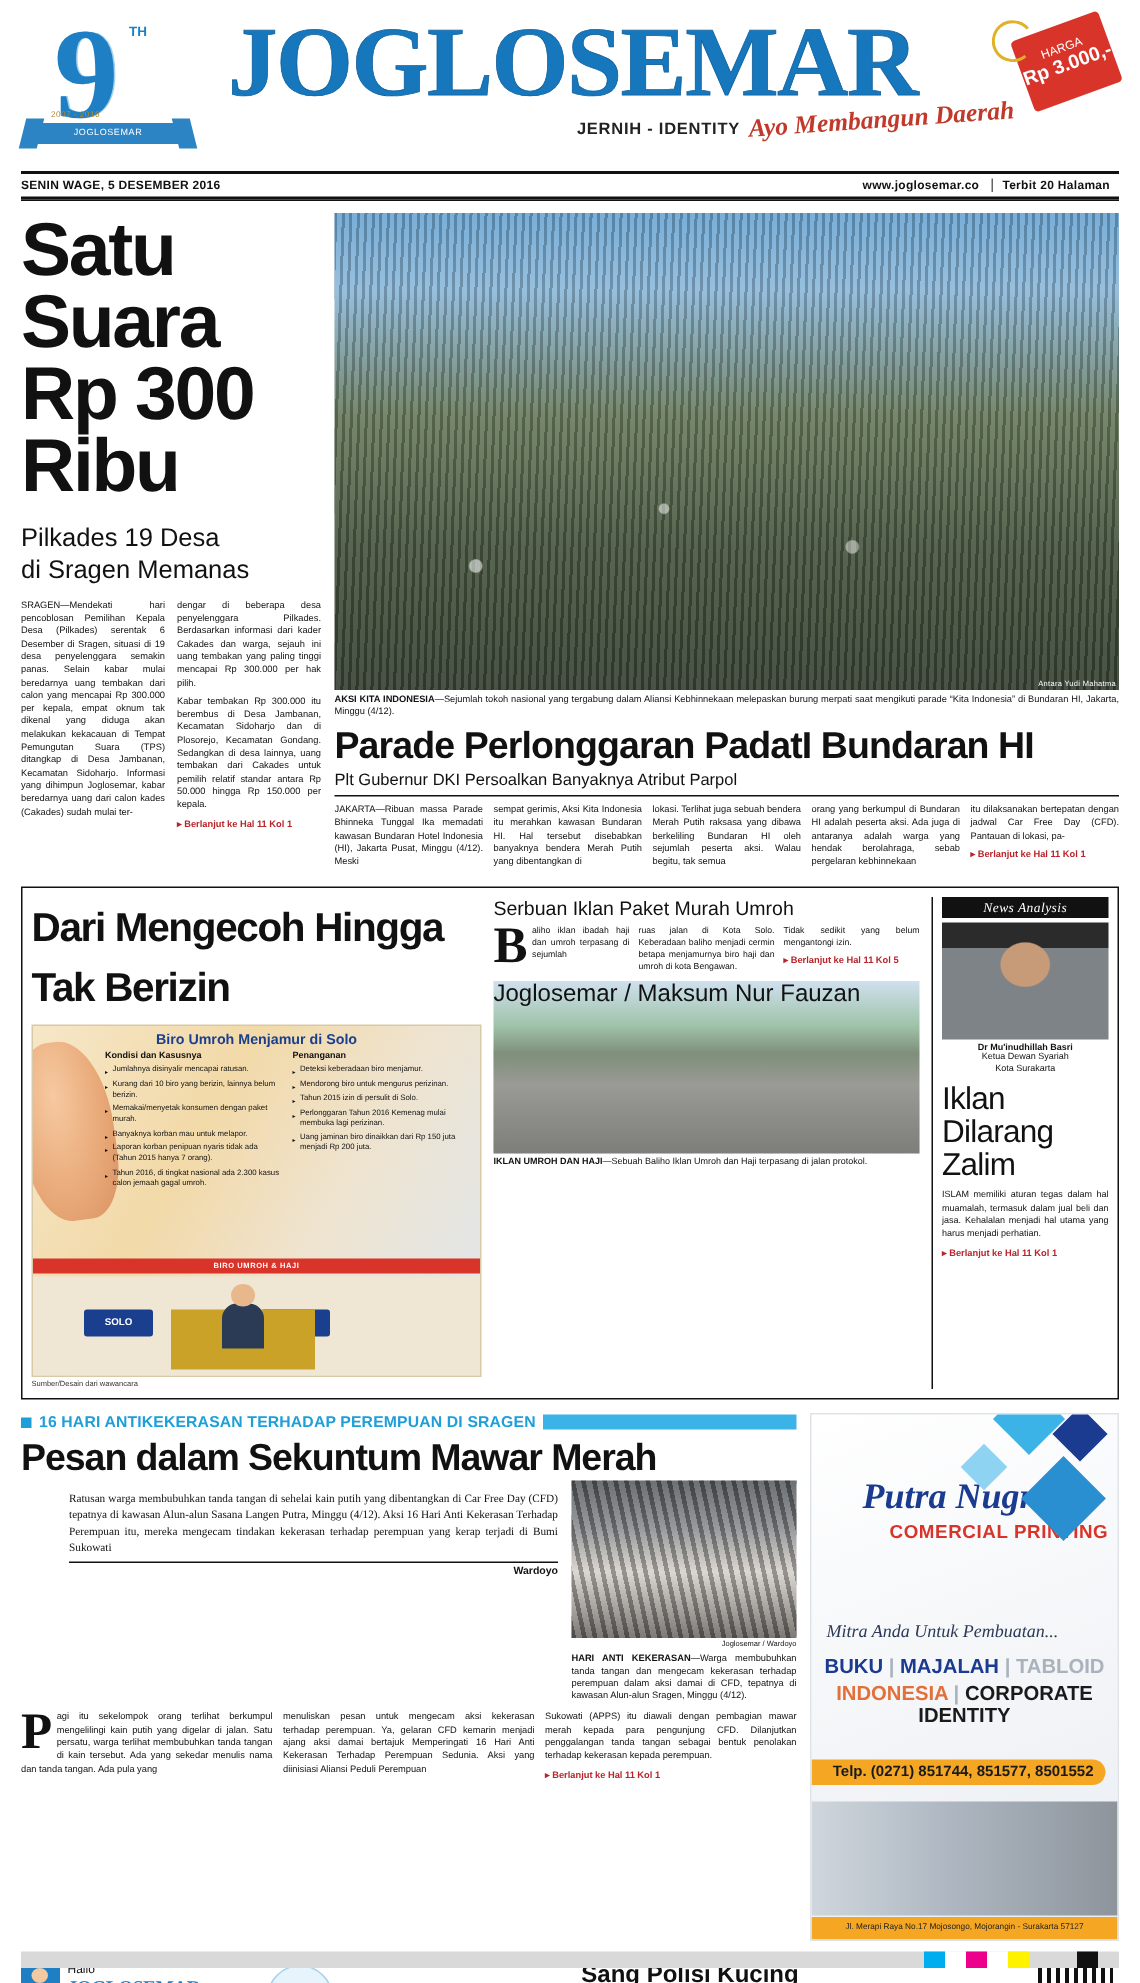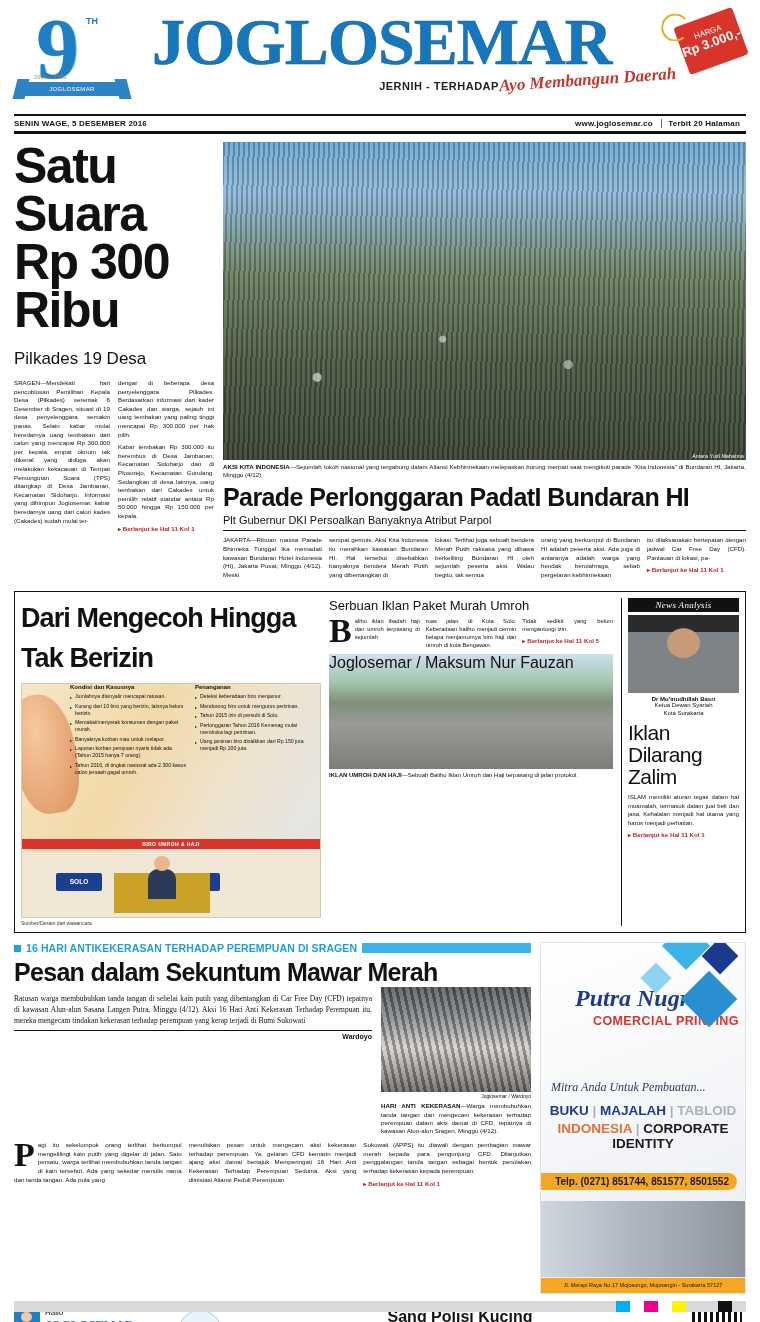--- a/index.html
+++ b/index.html
@@ -281,21 +281,21 @@
   <div class="masthead">
     <div class="logo-9th">
       <div class="nine">9</div>
       <div class="th">TH</div>
       <div class="subyear">2007 - 2016</div>
       <div class="ribbon">JOGLOSEMAR</div>
     </div>
     <div class="mast-mid">
       <div class="mast-title">JOGLOSEMAR</div>
       <div class="mast-tag">Ayo Membangun Daerah</div>
-      <div class="mast-sub">JERNIH - TERHADAP</div>
+      <div class="mast-sub">JERNIH - IDENTITY</div>
     </div>
     <div class="price-tag">
       <div class="string"></div>
       <span>HARGA</span>
       <b>Rp 3.000,-</b>
     </div>
   </div>
 
   <div class="mast-rule"></div>
   <div class="dateline">
@@ -306,20 +306,21 @@
     </div>
   </div>
   <div class="mast-rule2"></div>
 
   <div class="lead">
 
     <div class="lead-left">
       <div class="headline-1">Satu Suara Rp 300 Ribu</div>
       <div class="kicker-1">
         <div>Pilkades 19 Desa</div>
+        <div>di Sragen Memanas</div>
       </div>
       <div class="lead-body">
         <div class="col">
           <p>SRAGEN—Mendekati hari pencoblosan Pemilihan Kepala Desa (Pilkades) serentak 6 Desember di Sragen, situasi di 19 desa penyelenggara semakin panas. Selain kabar mulai beredarnya uang tembakan dari calon yang mencapai Rp 300.000 per kepala, empat oknum tak dikenal yang diduga akan melakukan kekacauan di Tempat Pemungutan Suara (TPS) ditangkap di Desa Jambanan, Kecamatan Sidoharjo. Informasi yang dihimpun Joglosemar, kabar beredarnya uang dari calon kades (Cakades) sudah mulai ter-</p>
         </div>
         <div class="col">
           <p>dengar di beberapa desa penyelenggara Pilkades. Berdasarkan informasi dari kader Cakades dan warga, sejauh ini uang tembakan yang paling tinggi mencapai Rp 300.000 per hak pilih.</p>
           <p>Kabar tembakan Rp 300.000 itu berembus di Desa Jambanan, Kecamatan Sidoharjo dan di Plosorejo, Kecamatan Gondang. Sedangkan di desa lainnya, uang tembakan dari Cakades untuk pemilih relatif standar antara Rp 50.000 hingga Rp 150.000 per kepala.</p>
           <div class="cont">Berlanjut ke Hal 11 Kol 1</div>
         </div>
@@ -363,20 +364,21 @@
     </div>
   </div>
 
   <div class="box">
 
     <div class="umroh-left">
       <div class="headline-3">Dari Mengecoh Hingga Tak Berizin</div>
 
       <div class="info-graphic">
         <div class="ig-hand"></div>
+        <div class="ig-title">Biro Umroh Menjamur di Solo</div>
         <div class="ig-cols">
           <div class="c">
             <h4>Kondisi dan Kasusnya</h4>
             <ul>
               <li>Jumlahnya disinyalir mencapai ratusan.</li>
               <li>Kurang dari 10 biro yang berizin, lainnya belum berizin.</li>
               <li>Memakai/menyetak konsumen dengan paket murah.</li>
               <li>Banyaknya korban mau untuk melapor.</li>
               <li>Laporan korban penipuan nyaris tidak ada (Tahun 2015 hanya 7 orang).</li>
               <li>Tahun 2016, di tingkat nasional ada 2.300 kasus calon jemaah gagal umroh.</li>
@@ -443,21 +445,21 @@
   <div class="sec3">
     <div class="sec3-left">
       <div class="cat-strip">
         <div class="sq"></div>
         <div class="txt">16 HARI ANTIKEKERASAN TERHADAP PEREMPUAN DI SRAGEN</div>
         <div class="bar"></div>
       </div>
       <div class="headline-4">Pesan dalam Sekuntum Mawar Merah</div>
 
       <div style="display:flex; gap:9px;">
-        <div style="flex:1;">
+        <div style="flex:1;margin-left:32px;">
           <div class="standfirst">Ratusan warga membubuhkan tanda tangan di sehelai kain putih yang dibentangkan di Car Free Day (CFD) tepatnya di kawasan Alun-alun Sasana Langen Putra, Minggu (4/12). Aksi 16 Hari Anti Kekerasan Terhadap Perempuan itu, mereka mengecam tindakan kekerasan terhadap perempuan yang kerap terjadi di Bumi Sukowati</div>
           <div class="byline">Wardoyo</div>
         </div>
         <div class="sec3-photo">
           <div class="ph ph-rally"></div>
           <div style="font-size:5px;text-align:right;margin-top:1px;">Joglosemar / Wardoyo</div>
           <div class="cap">
             <b>HARI ANTI KEKERASAN</b><span>—Warga membubuhkan tanda tangan dan mengecam kekerasan terhadap perempuan dalam aksi damai di CFD, tepatnya di kawasan Alun-alun Sragen, Minggu (4/12).</span>
           </div>
         </div>

